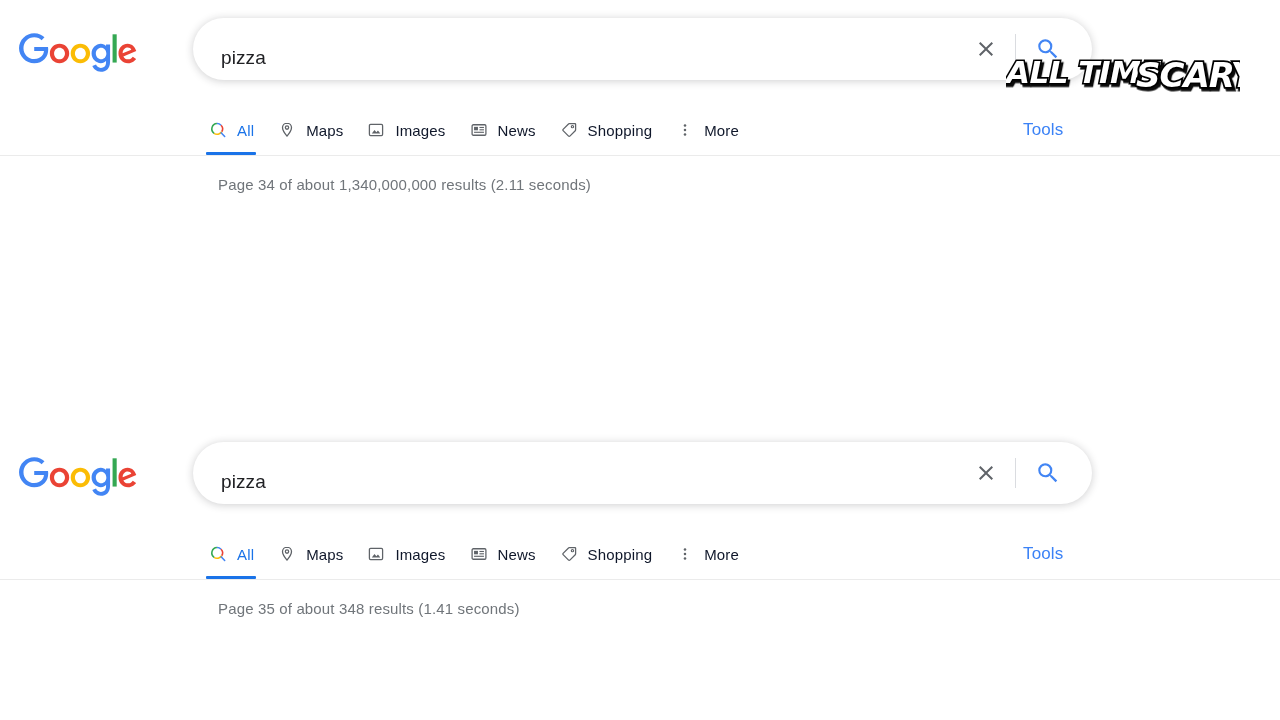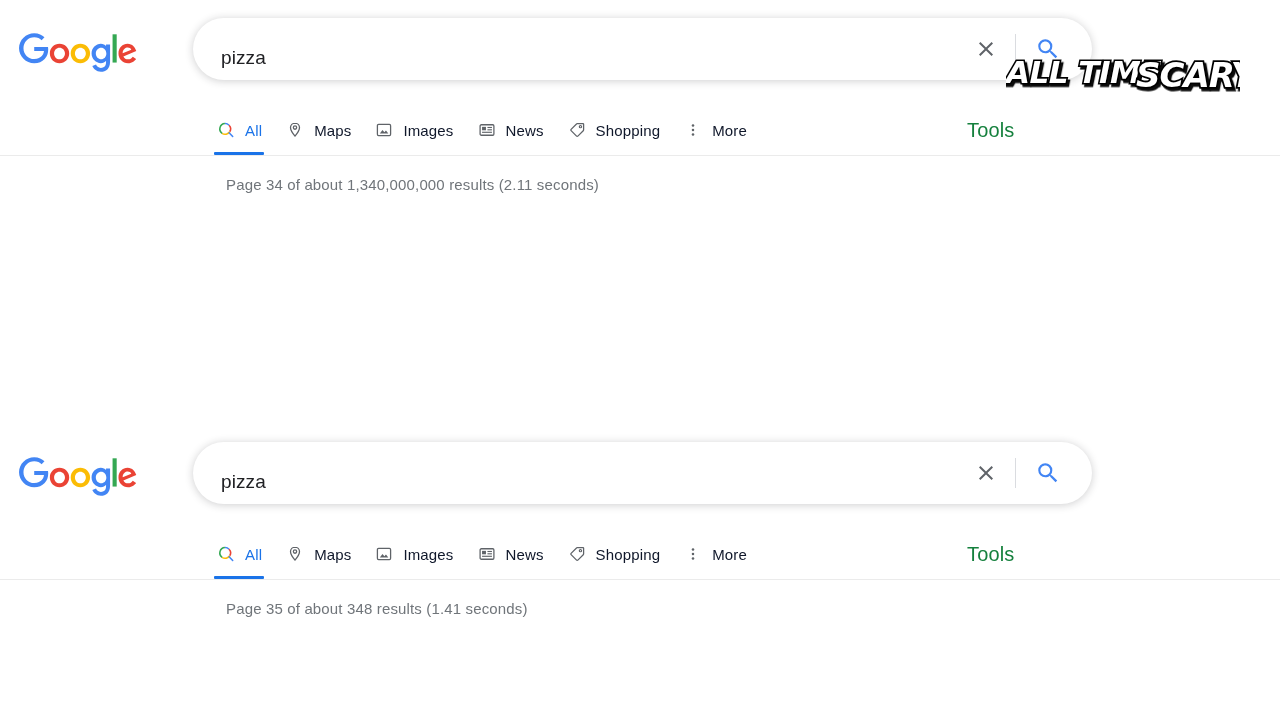--- a/index.html
+++ b/index.html
@@ -103,21 +103,21 @@
   .tabs-row {
     position: absolute;
     left: 0;
     top: 108px;
     width: 1280px;
     height: 48px;
     border-bottom: 1px solid #ebebeb;
   }
   .tabs {
     position: absolute;
-    left: 214px;
+    left: 206px;
     top: 0;
     display: flex;
     align-items: flex-start;
     height: 48px;
   }
   .tab {
     display: flex;
     align-items: center;
     height: 44px;
     margin-right: 19px;
@@ -146,40 +146,39 @@
     position: absolute;
     left: 0;
     right: 0;
     bottom: -3px;
     height: 3px;
     background: #1a73e8;
     border-radius: 1px;
   }
   .tools-btn {
     position: absolute;
-    left: 967px;
+    left: 1023px;
     top: 0;
     height: 44px;
     display: flex;
     align-items: center;
-    font-size: 20px;
-    color: #15803d;
+    font-size: 17px;
+    color: #3b82f6;
     cursor: pointer;
     letter-spacing: 0.15px;
   }
 
   
   .result-stats {
     position: absolute;
     left: 218px;
     top: 176px;
     font-size: 15px;
     color: #70757a;
     letter-spacing: 0.15px;
-    margin-left: 8px;
   }
 
   
   .watermark {
     position: absolute;
     left: 1006px;
     top: 47px;
     width: 234px;
     height: 52px;
     z-index: 50;

